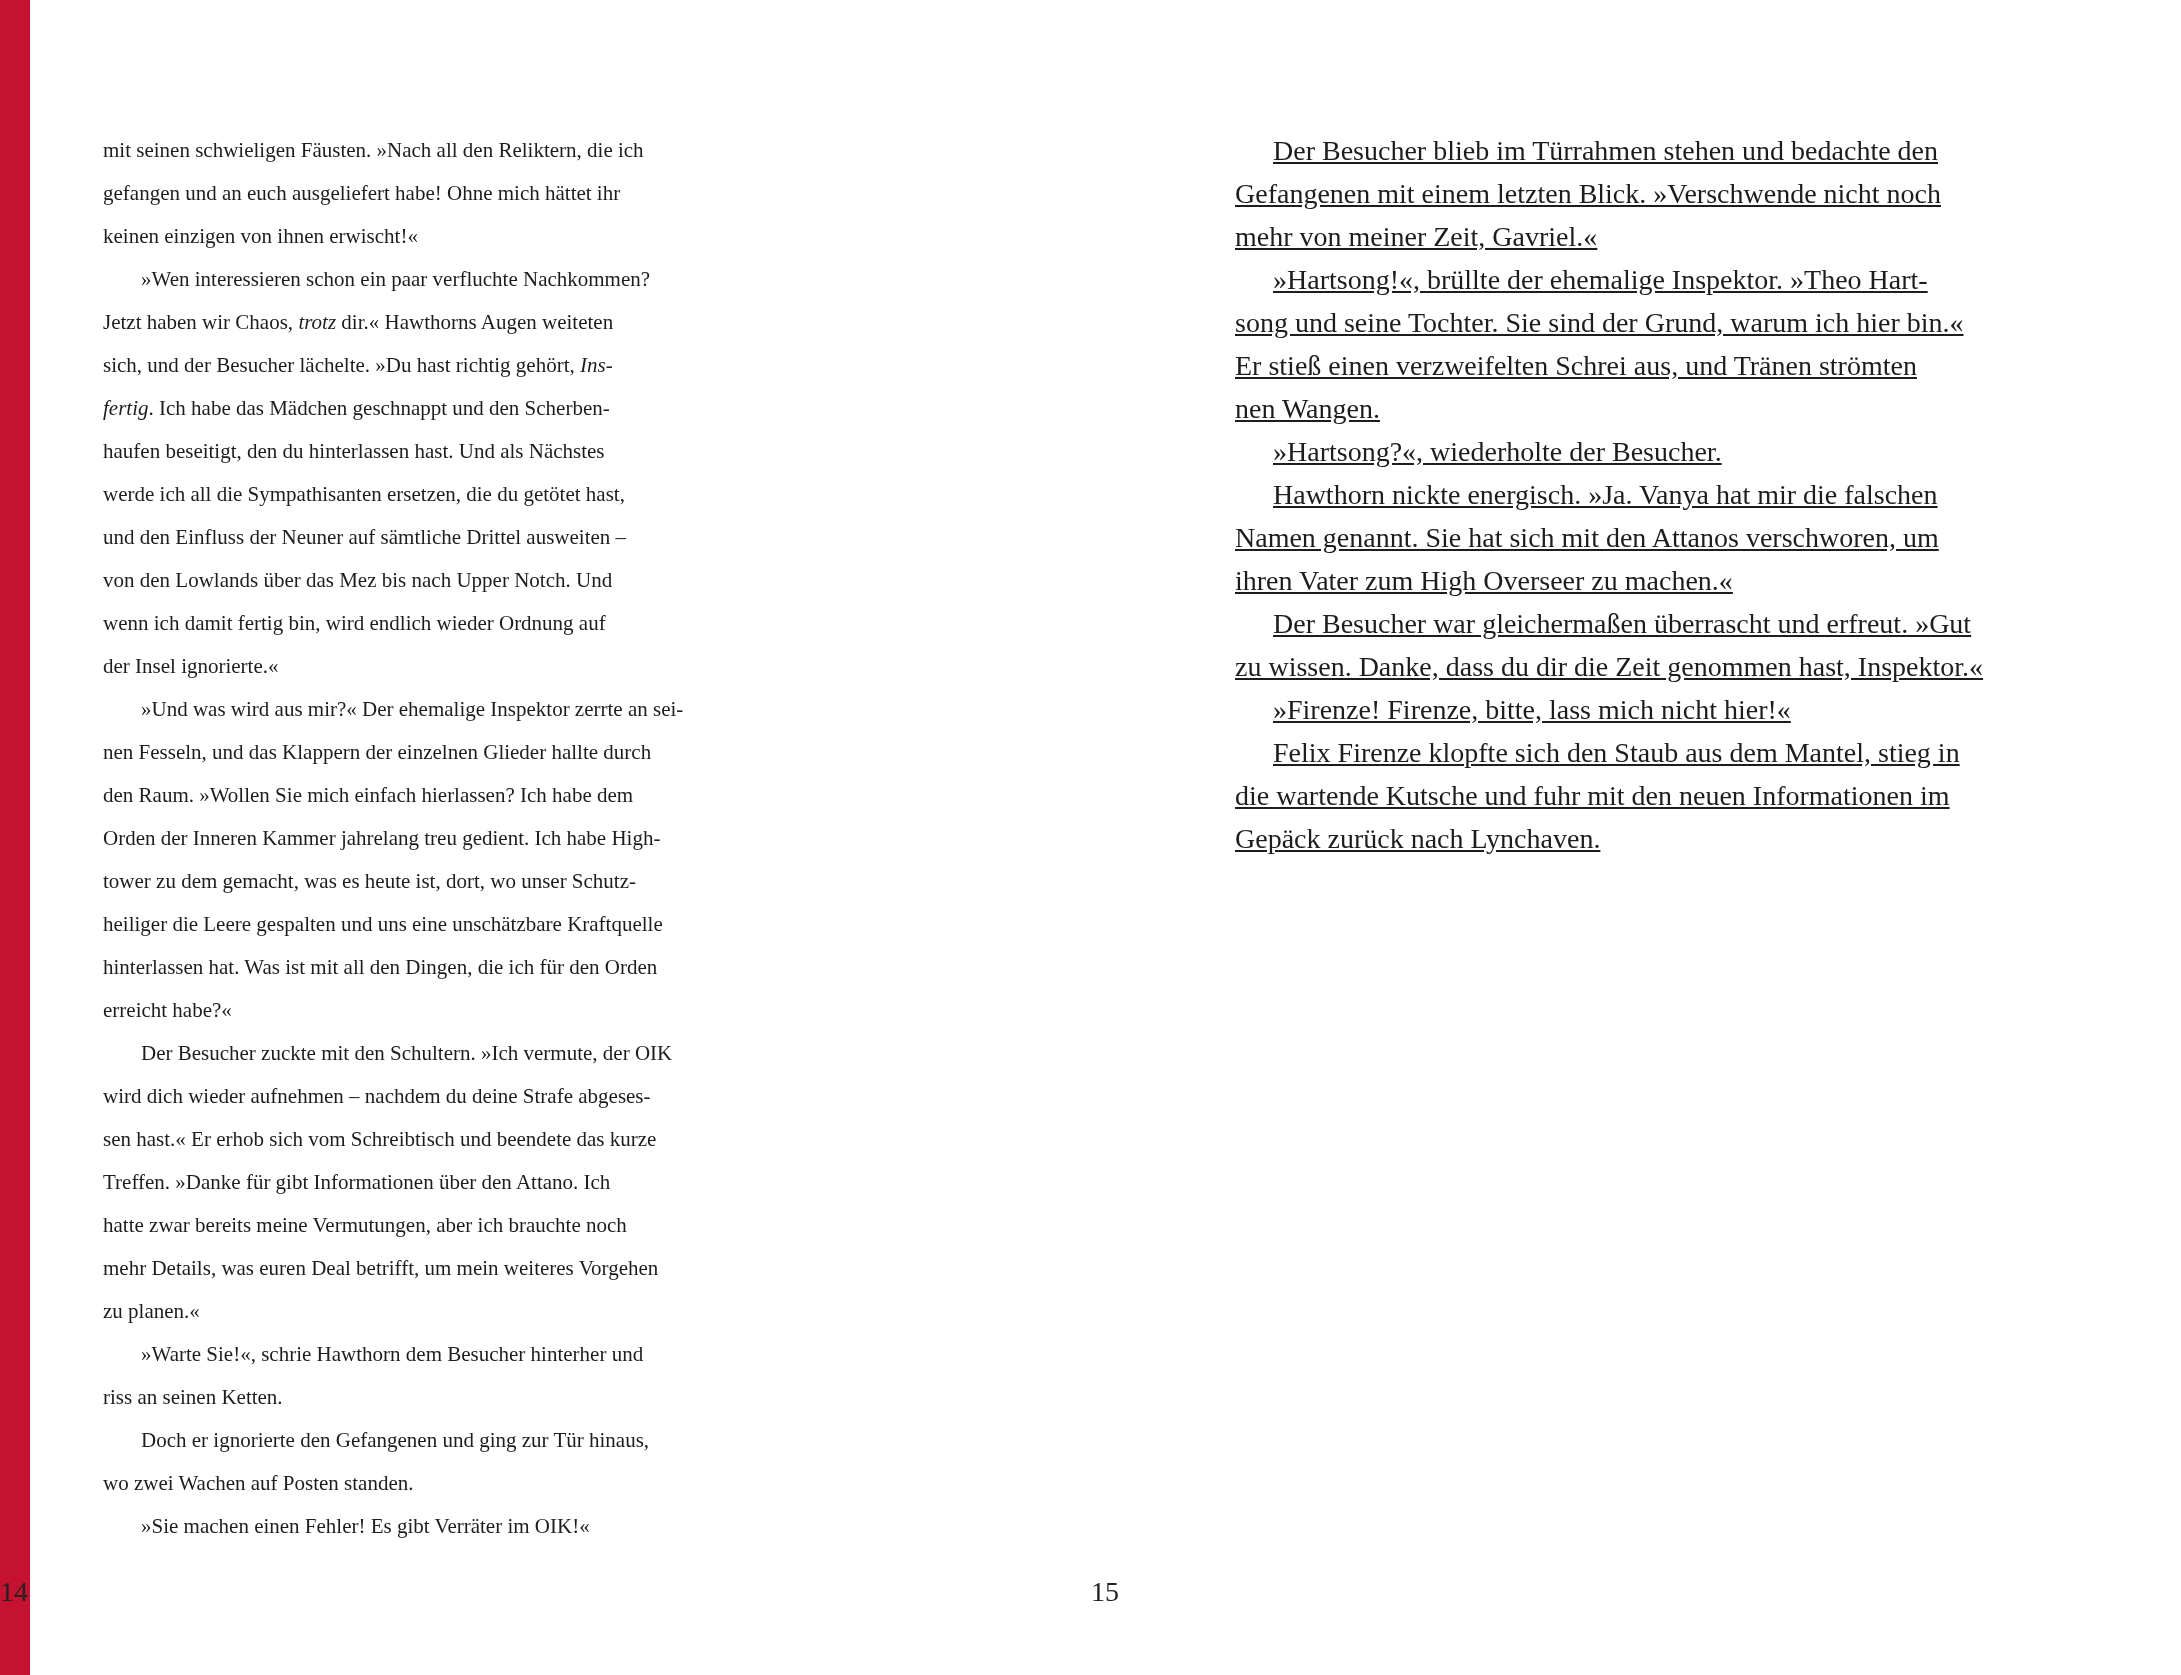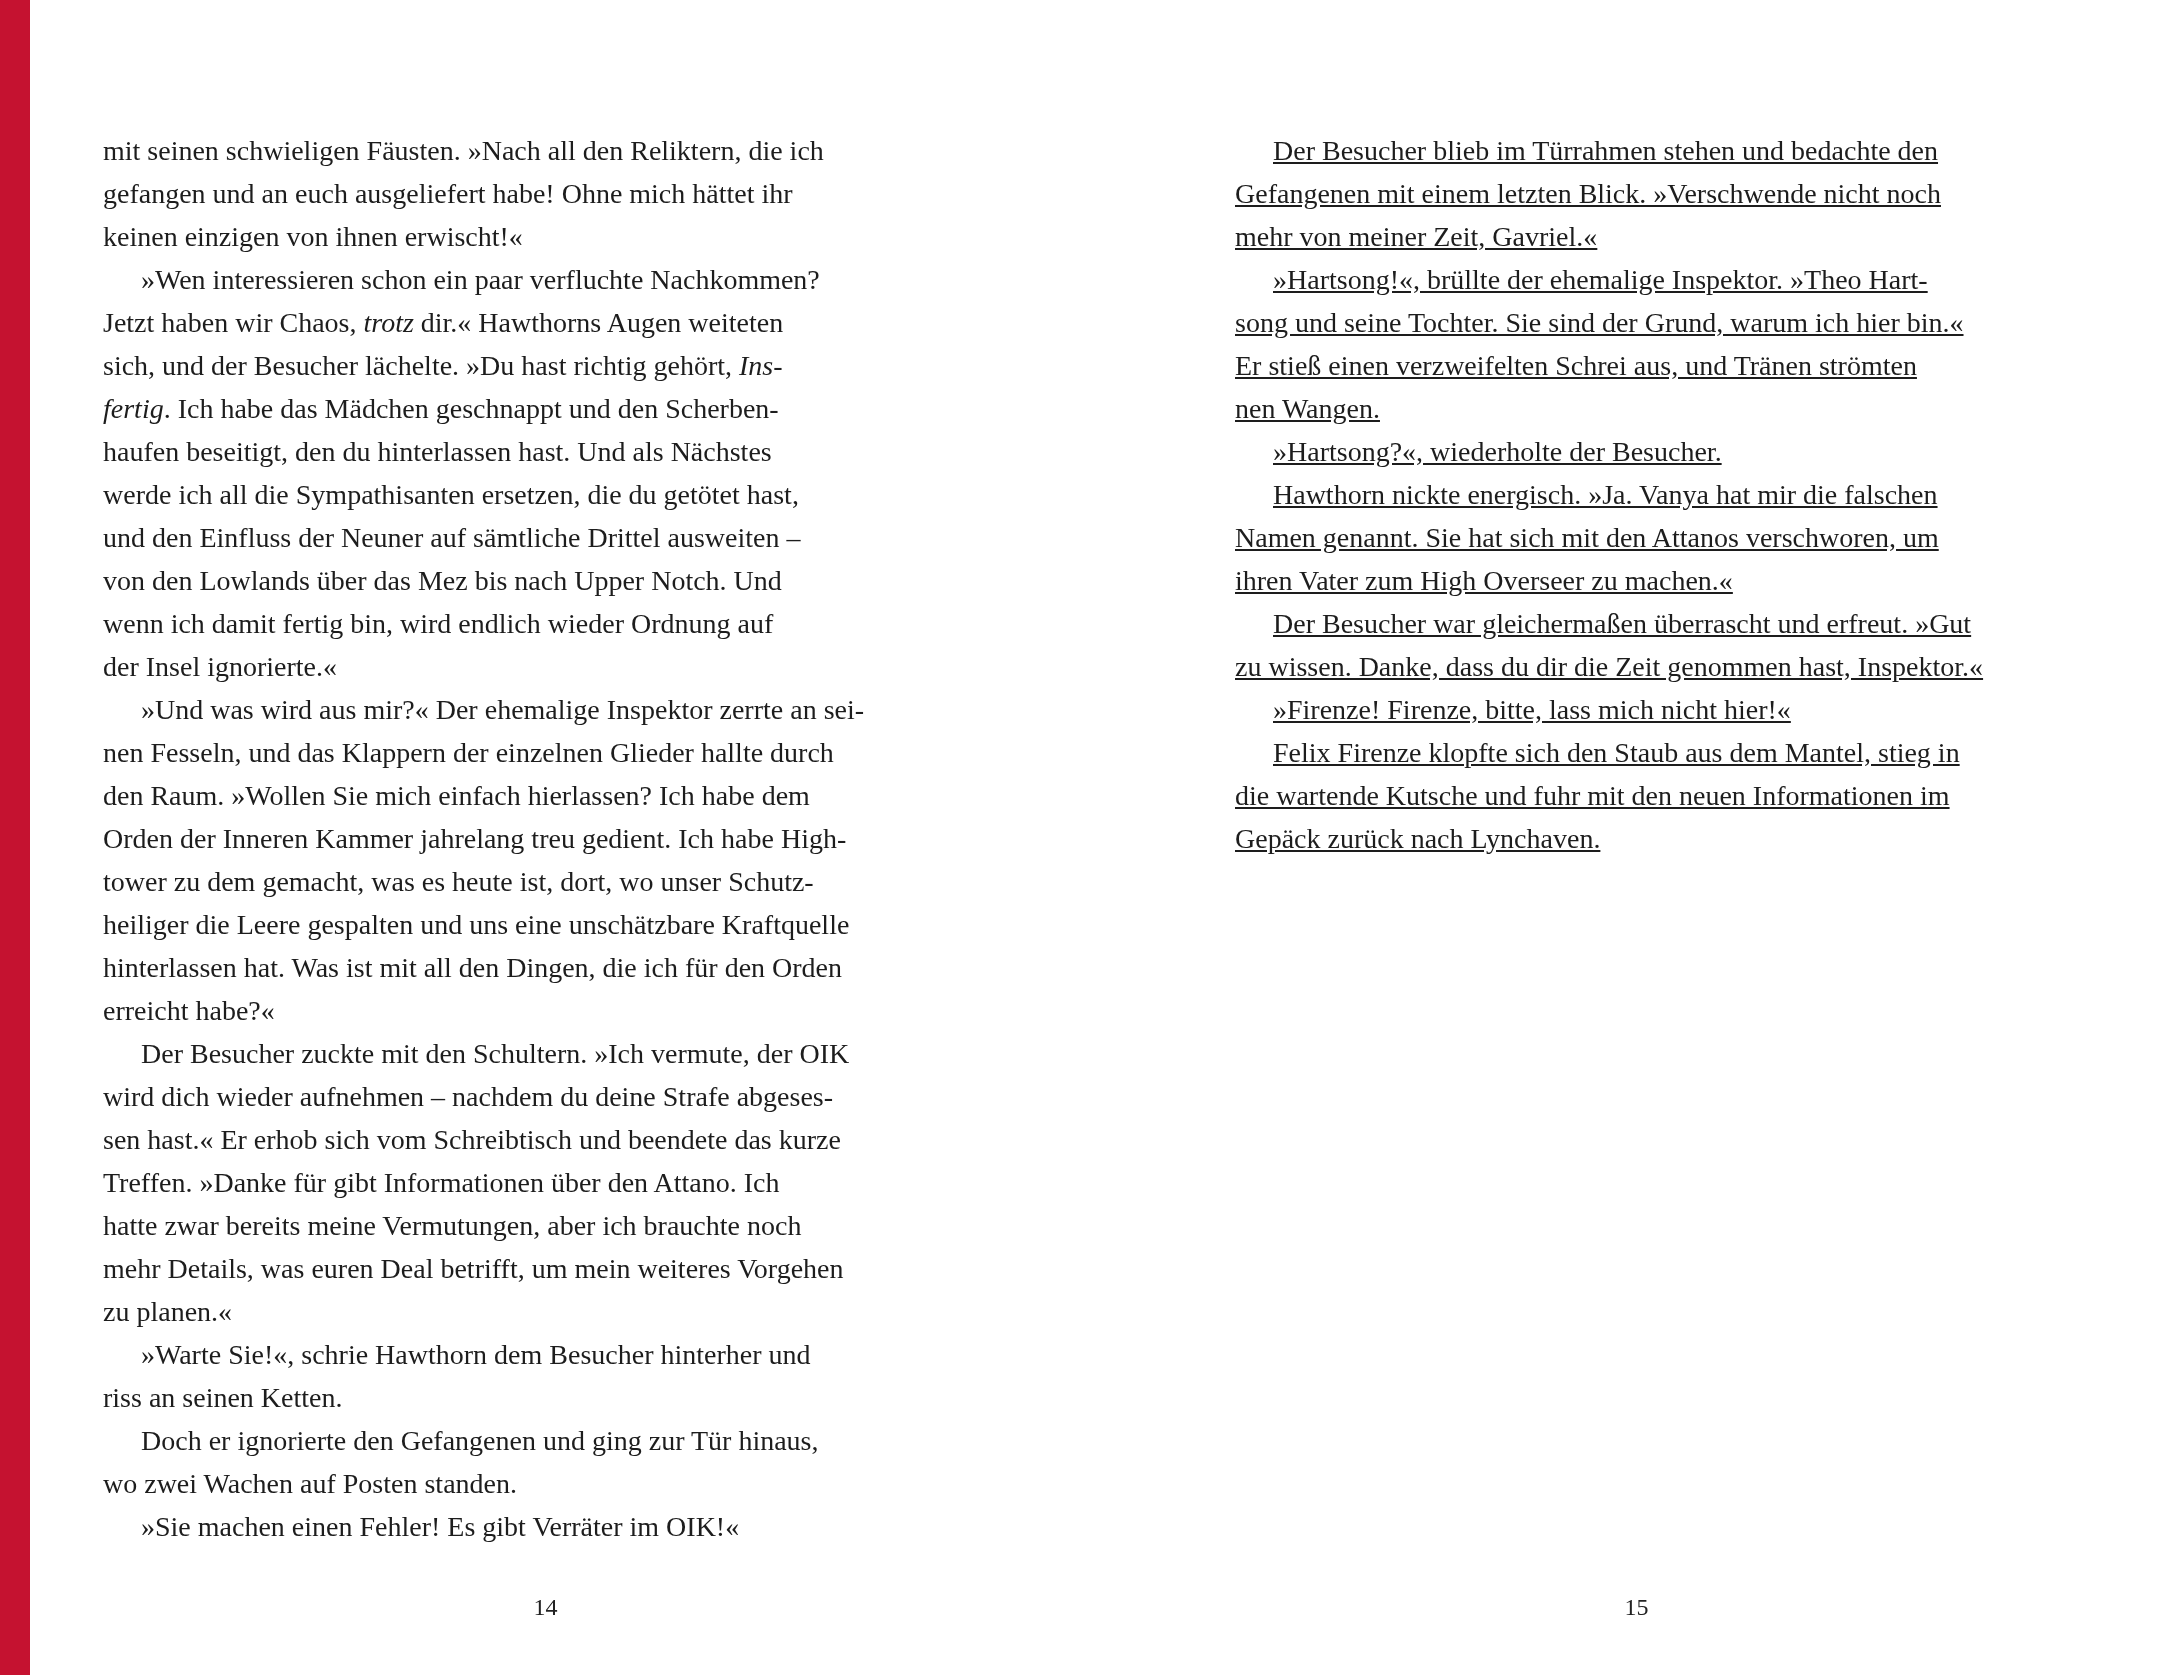--- a/index.html
+++ b/index.html
@@ -16,35 +16,35 @@
     position:absolute;left:0;top:0;width:30px;height:1676px;
   }
   .page{position:absolute;top:0;height:1676px;width:1091px;}
   .page-left{left:0;}
   .page-right{left:1091px;}
   .text-col{position:absolute;top:129px;}
   .col-left{left:103px;width:852px;}
   .col-right{left:144px;width:793px;text-decoration:underline;} 
   .line{
     height:43px;line-height:43px;
-    font-size:28px;
+    font-size:21px;
     text-align:justify;
     overflow:hidden;
     white-space:nowrap;
   }
   .page-right .line{font-size:28px;}
   .line:not(.last)::after{
     content:"";display:inline-block;width:100%;height:0;
   }
   .line.last{text-align:left;}
   .line.indent{text-indent:38px;}
   .line em{}
   .folio{
     position:absolute;top:1576px;left:0;width:1091px;
-    text-align:center;font-size:24px;color:#222;margin-top:18px;
+    text-align:left;font-size:28px;color:#222;
   }
 </style>
 </head>
 <body style="background: rgb(255, 255, 255); color: rgb(29, 29, 29);">
 
 <div class="spread">
 
   <div class="cover-edge" style="background: rgb(197, 18, 48);"></div>
 
   <section class="page page-left">

